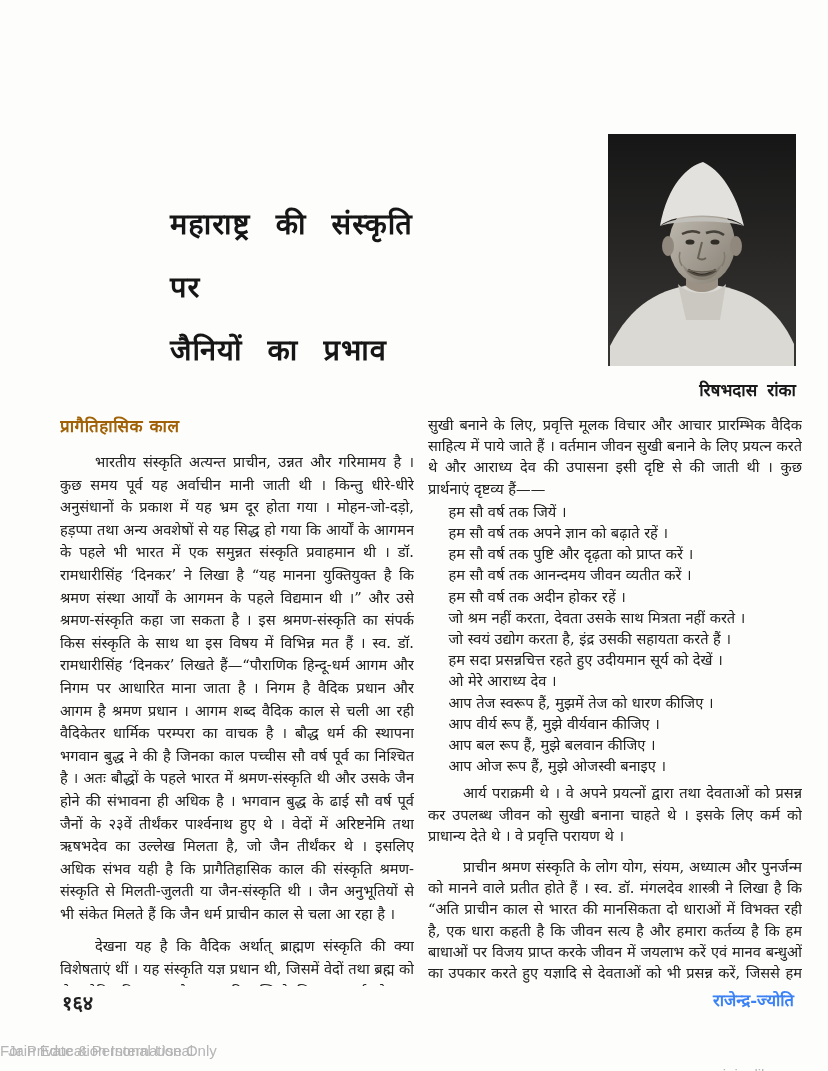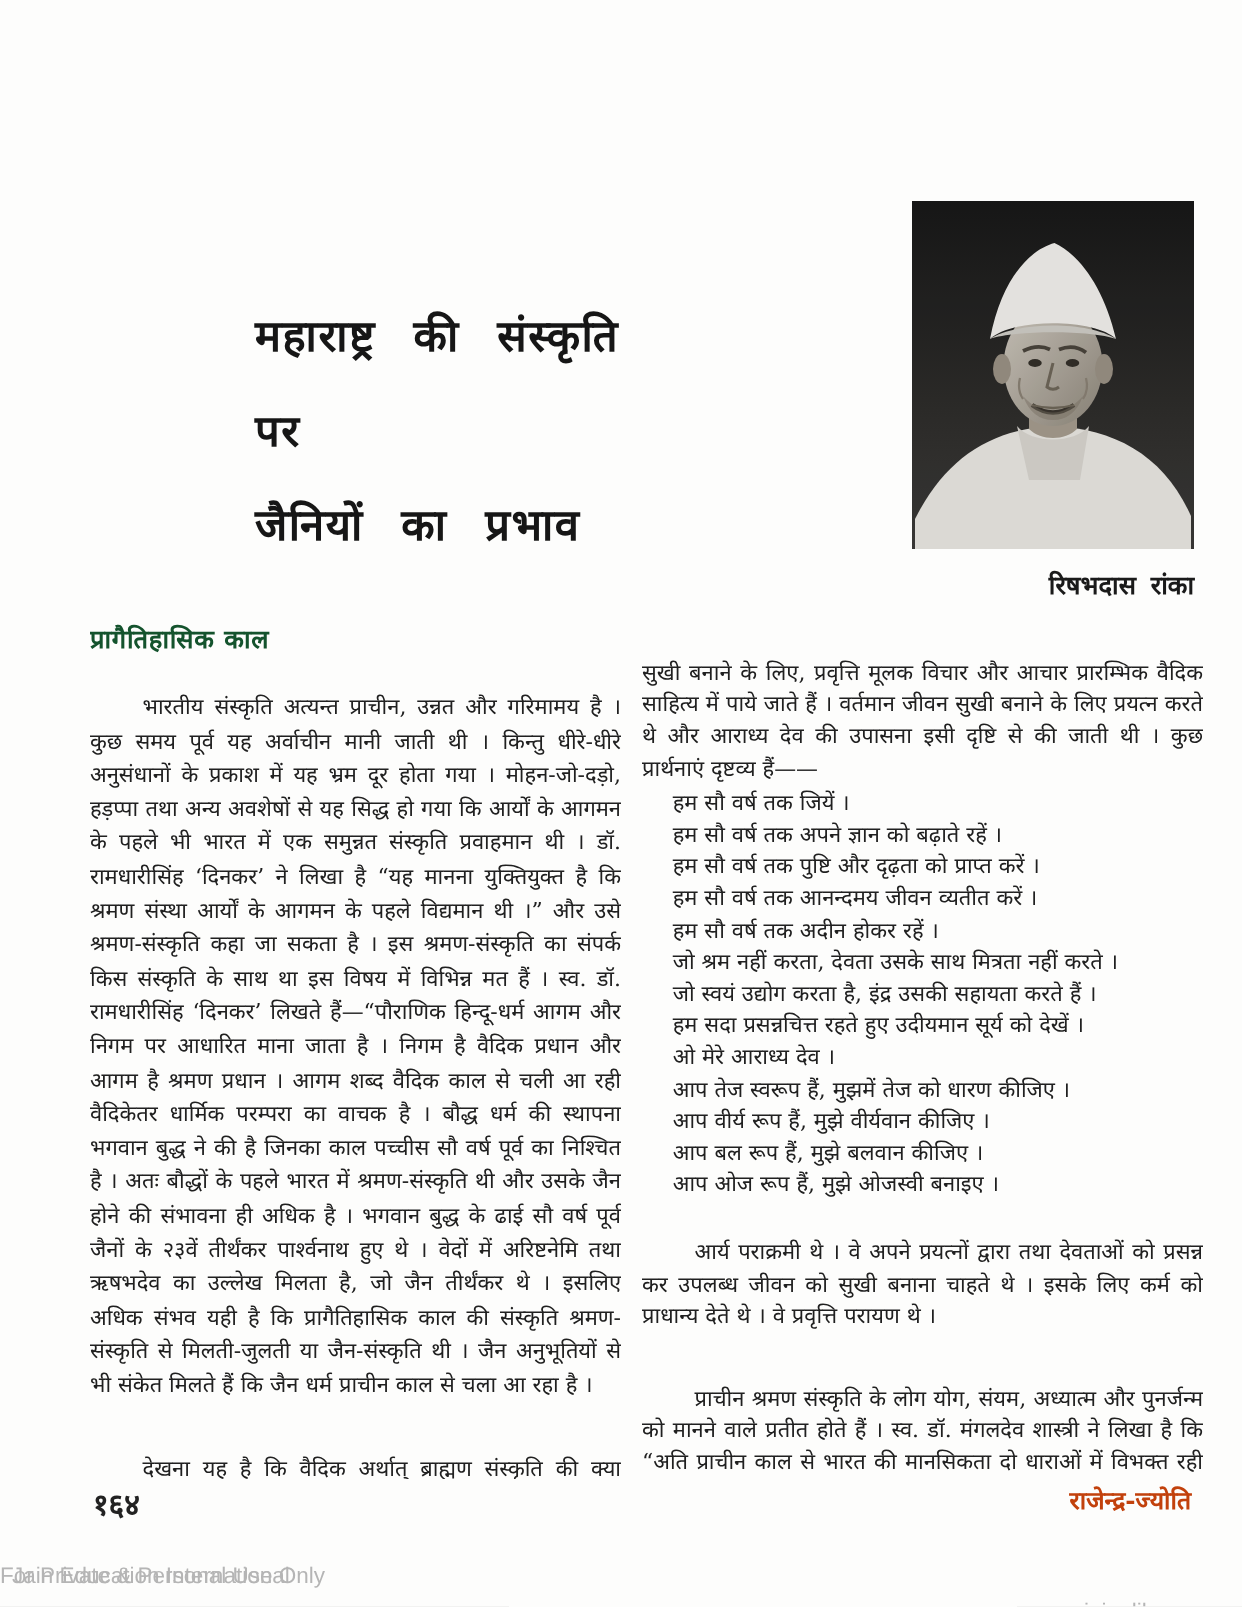--- a/index.html
+++ b/index.html
@@ -30,43 +30,43 @@
   }
   
   .columns {
     position:absolute; left:60px; top:414px; width:742px; height:572px;
     display:flex; gap:14px; overflow:hidden;
   }
   .col { overflow:hidden; }
   .col-left  { width:354px; }
   .col-right { width:374px; }
   .section-heading {
-    font-size:17px; font-weight:700; margin-bottom:14px; color:#14532d;
+    font-size:17px; font-weight:700; margin-bottom:14px; color:#a16207;
     letter-spacing:0.5px;
   }
   .body-para {
     font-size:14.6px; line-height:22.6px; text-align:justify;
-    text-indent:2.4em; color:#202020;margin-top:24px;
+    text-indent:2.4em; color:#202020;
   }
   .body-para.no-indent { text-indent:0; }
   .col-right .body-para { line-height:21.2px; }
   .prayer-list { margin:2px 0 6px 0; }
   .prayer-line {
     font-size:14.6px; line-height:21.2px; padding-left:1.4em;
     color:#202020; white-space:nowrap; overflow:hidden;
   }
   .para-gap { height:10px; }
   
   .page-number {
     position:absolute; left:62px; top:989px;
     font-size:20px; font-weight:600; color:#222;
   }
   .journal-name {
     position:absolute; right:34px; top:988px;
-    font-size:16.5px; font-weight:700; color:#c2410c;
+    font-size:16.5px; font-weight:700; color:#3b82f6;
   }
   
   .scan-footer {
     position:absolute; left:0; right:0; top:1042px; height:20px;
     font-family:"Liberation Sans", sans-serif;
     font-size:15px; color:#b5b5b5;
   }
   .scan-footer .f-left   { position:absolute; left:8px; }
   .scan-footer .f-center { position:absolute; left:0; right:0; text-align:left; }
   .scan-footer .f-right  { position:absolute; right:8px;margin-top:24px; }

